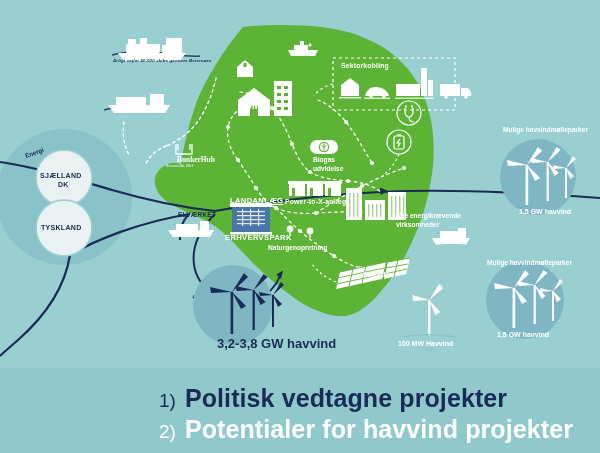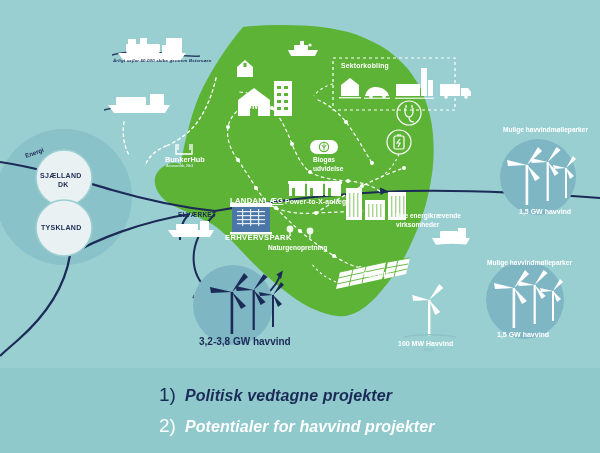--- a/index.html
+++ b/index.html
@@ -5,21 +5,21 @@
   html,body{margin:0;padding:0;background:#9acfd2;}
   body{font-family:"Liberation Sans","DejaVu Sans",sans-serif;}
   #stage{position:relative;width:600px;height:453px;overflow:hidden;background:#9acfd2;}
   #stage svg.layer{position:absolute;left:0;top:0;width:600px;height:453px;}
   .lbl{position:absolute;white-space:nowrap;pointer-events:none;}
   .lbl-white{color:#ffffff;font-weight:bold;}
   .lbl-navy{color:#1b2a56;font-weight:bold;}
   .legend{position:absolute;left:0;top:368px;width:600px;height:85px;}
   .legend-row{position:absolute;display:flex;align-items:baseline;gap:9px;}
   .legend-num{font-size:19px;font-weight:400;}
-  .legend-txt{font-size:16px;font-weight:bold;letter-spacing:.1px;font-style:italic;}
+  .legend-txt{font-size:25px;font-weight:bold;letter-spacing:.1px;}
   .n-navy{color:#1b2a56;}
   .n-white{color:#ffffff;}
 </style>
 </head>
 <body>
 
 <div id="stage">
 
   <svg class="layer" viewBox="0 0 600 453">
     <defs>
@@ -368,21 +368,21 @@
             <path d="M0,0 L11,12 L6,15 Z"></path>
         </g>
       </g>
       <path fill="none" stroke="#8cc3c7" stroke-width="1.4" d="M404,337 C418,334 440,334 456,337"></path>
 
     </g>
   </svg>
 
   <div class="lbl" style="left:113px;top:58px;font-size:4.4px;font-style:italic;font-weight:bold;color:#1b2a56;letter-spacing:.15px;">Årligt sejler 60.000 skibe gennem Østersøen</div>
 
-  <div class="lbl lbl-white" style="left:165px;top:155px;font-size:7.4px;">BunkerHub</div>
+  <div class="lbl lbl-white" style="left:177px;top:155px;font-size:7.4px;font-family:Liberation Serif, serif;">BunkerHub</div>
   <div class="lbl" style="left:166px;top:164px;font-size:3.6px;color:#cfe6e8;font-weight:bold;">Ammoniak, Nh3</div>
 
   <div class="lbl lbl-navy" style="left:40px;top:172px;font-size:7px;letter-spacing:.3px;">SJÆLLAND</div>
   <div class="lbl lbl-navy" style="left:58px;top:181px;font-size:7px;letter-spacing:.3px;">DK</div>
   <div class="lbl lbl-navy" style="left:41px;top:224px;font-size:7px;letter-spacing:.3px;">TYSKLAND</div>
 
   <div class="lbl lbl-white" style="left:245px;top:100px;font-size:10px;letter-spacing:.4px;">SMV</div>
 
   <div class="lbl lbl-white" style="left:313px;top:156px;font-size:6.6px;">Biogas</div>
   <div class="lbl lbl-white" style="left:313px;top:165px;font-size:6.6px;">udvidelse</div>
@@ -397,21 +397,21 @@
 
   <div class="lbl lbl-navy" style="left:178px;top:211px;font-size:6.4px;letter-spacing:.3px;">ELVÆRKET</div>
 
   <div class="lbl lbl-white" style="left:363px;top:271px;font-size:7px;">Solceller</div>
 
   <div class="lbl lbl-white" style="left:396px;top:212px;font-size:6.6px;">Nye energikrævende</div>
   <div class="lbl lbl-white" style="left:396px;top:221px;font-size:6.6px;">virksomheder</div>
 
   <div class="lbl lbl-white" style="left:341px;top:62px;font-size:6.8px;letter-spacing:.2px;">Sektorkobling</div>
 
-  <div class="lbl lbl-navy" style="left:192px;top:336px;font-size:10px;padding-left:7px;">3,2-3,8 GW havvind</div>
+  <div class="lbl lbl-navy" style="left:210px;top:336px;font-size:13px;padding-left:7px;">3,2-3,8 GW havvind</div>
 
   <div class="lbl lbl-white" style="left:503px;top:126px;font-size:6.6px;">Mulige havvindmølleparker</div>
   <div class="lbl lbl-white" style="left:519px;top:208px;font-size:7px;">1,5 GW havvind</div>
 
   <div class="lbl lbl-white" style="left:487px;top:259px;font-size:6.6px;">Mulige havvindmølleparker</div>
   <div class="lbl lbl-white" style="left:497px;top:331px;font-size:7px;">1,5 GW havvind</div>
 
   <div class="lbl lbl-white" style="left:398px;top:340px;font-size:7px;">100 MW Havvind</div>
   <div class="lbl" style="left:424px;top:348px;font-size:3.6px;color:#8cc3c7;font-weight:bold;">DNVR</div>
 

